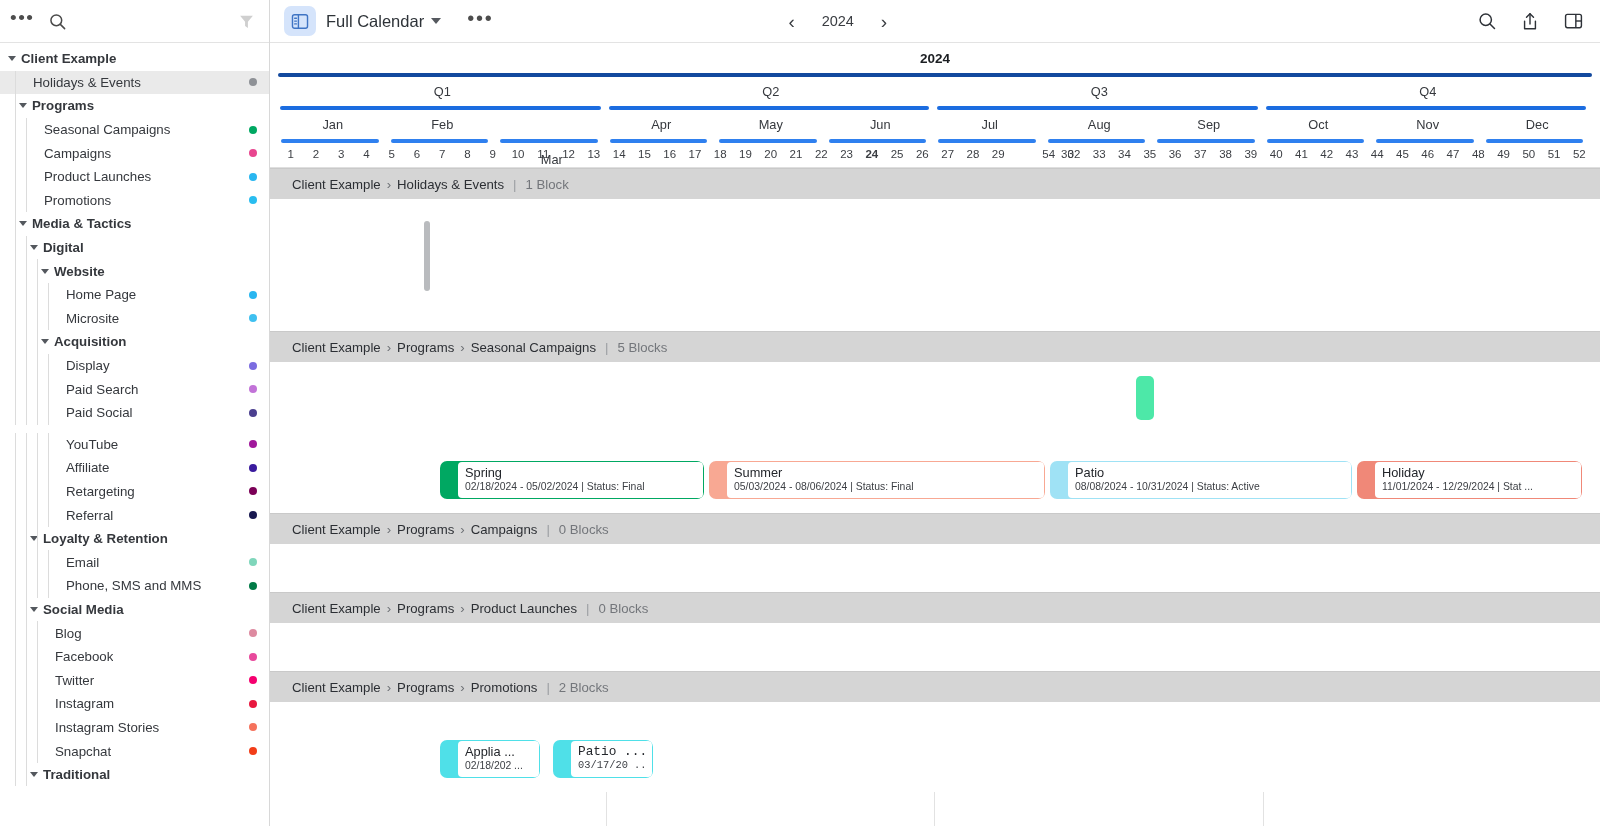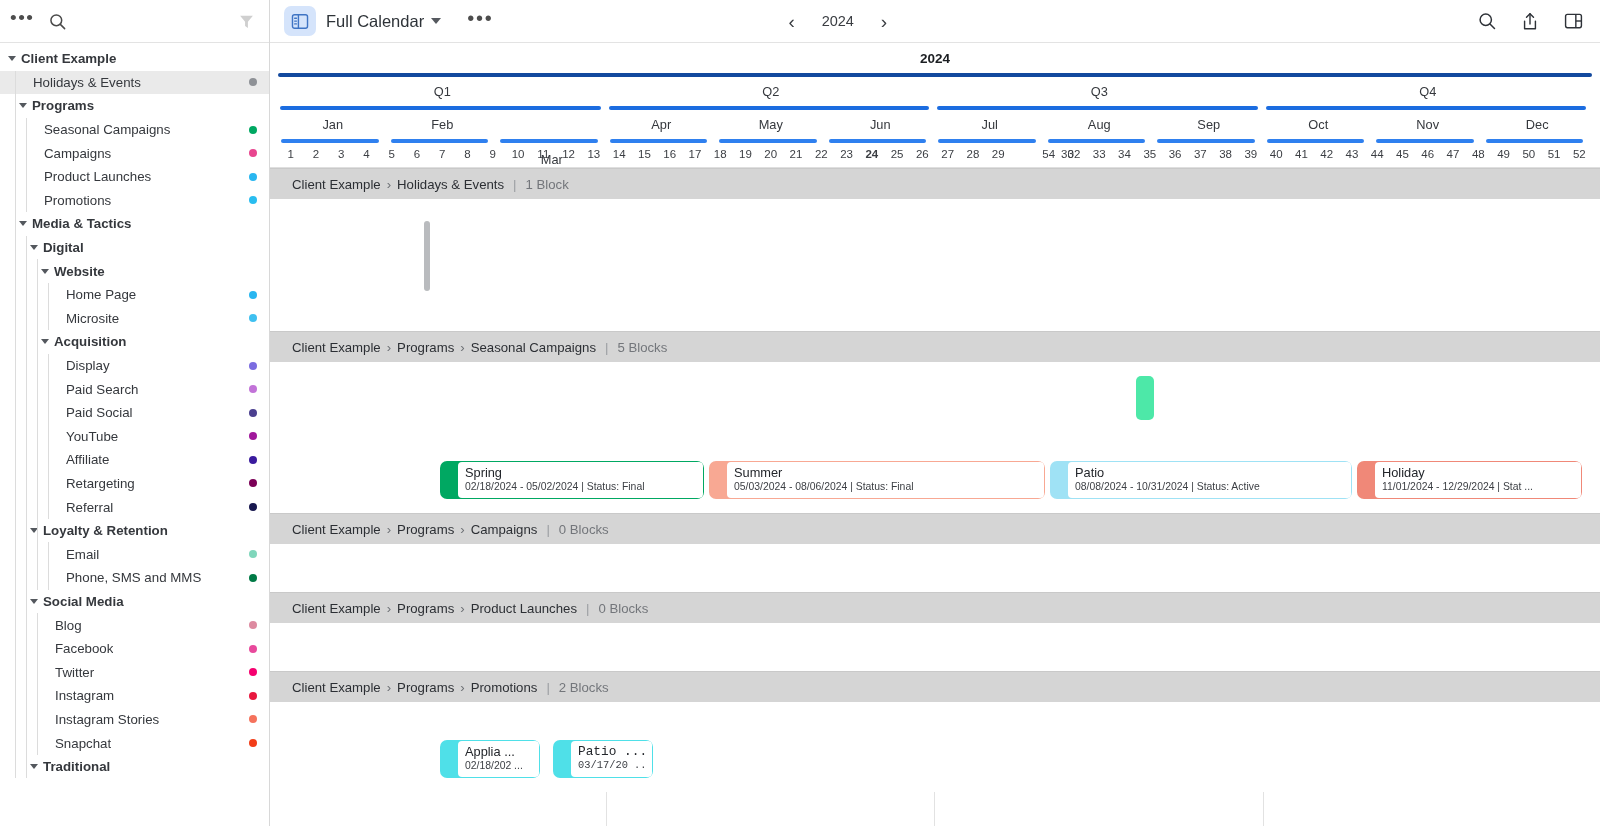--- a/index.html
+++ b/index.html
@@ -277,21 +277,21 @@
           <span class="dot" style="background: rgb(194, 115, 216);"></span>
         </div>
         <div class="node" style="padding-left: 66px;">
           <div class="guide" style="left: 15px;"></div>
           <div class="guide" style="left: 26px;"></div>
           <div class="guide" style="left: 37px;"></div>
           <div class="guide" style="left: 48px;"></div>
           <span class="node-label">Paid Social</span>
           <span class="dot" style="background: rgb(75, 63, 143);"></span>
         </div>
-        <div class="node" style="padding-left: 66px;">
+        <div class="node" style="padding-left: 66px; margin-top: 8px;">
           <div class="guide" style="left: 15px;"></div>
           <div class="guide" style="left: 26px;"></div>
           <div class="guide" style="left: 37px;"></div>
           <div class="guide" style="left: 48px;"></div>
           <span class="node-label">YouTube</span>
           <span class="dot" style="background: rgb(160, 24, 155);"></span>
         </div>
         <div class="node" style="padding-left: 66px;">
           <div class="guide" style="left: 15px;"></div>
           <div class="guide" style="left: 26px;"></div>

